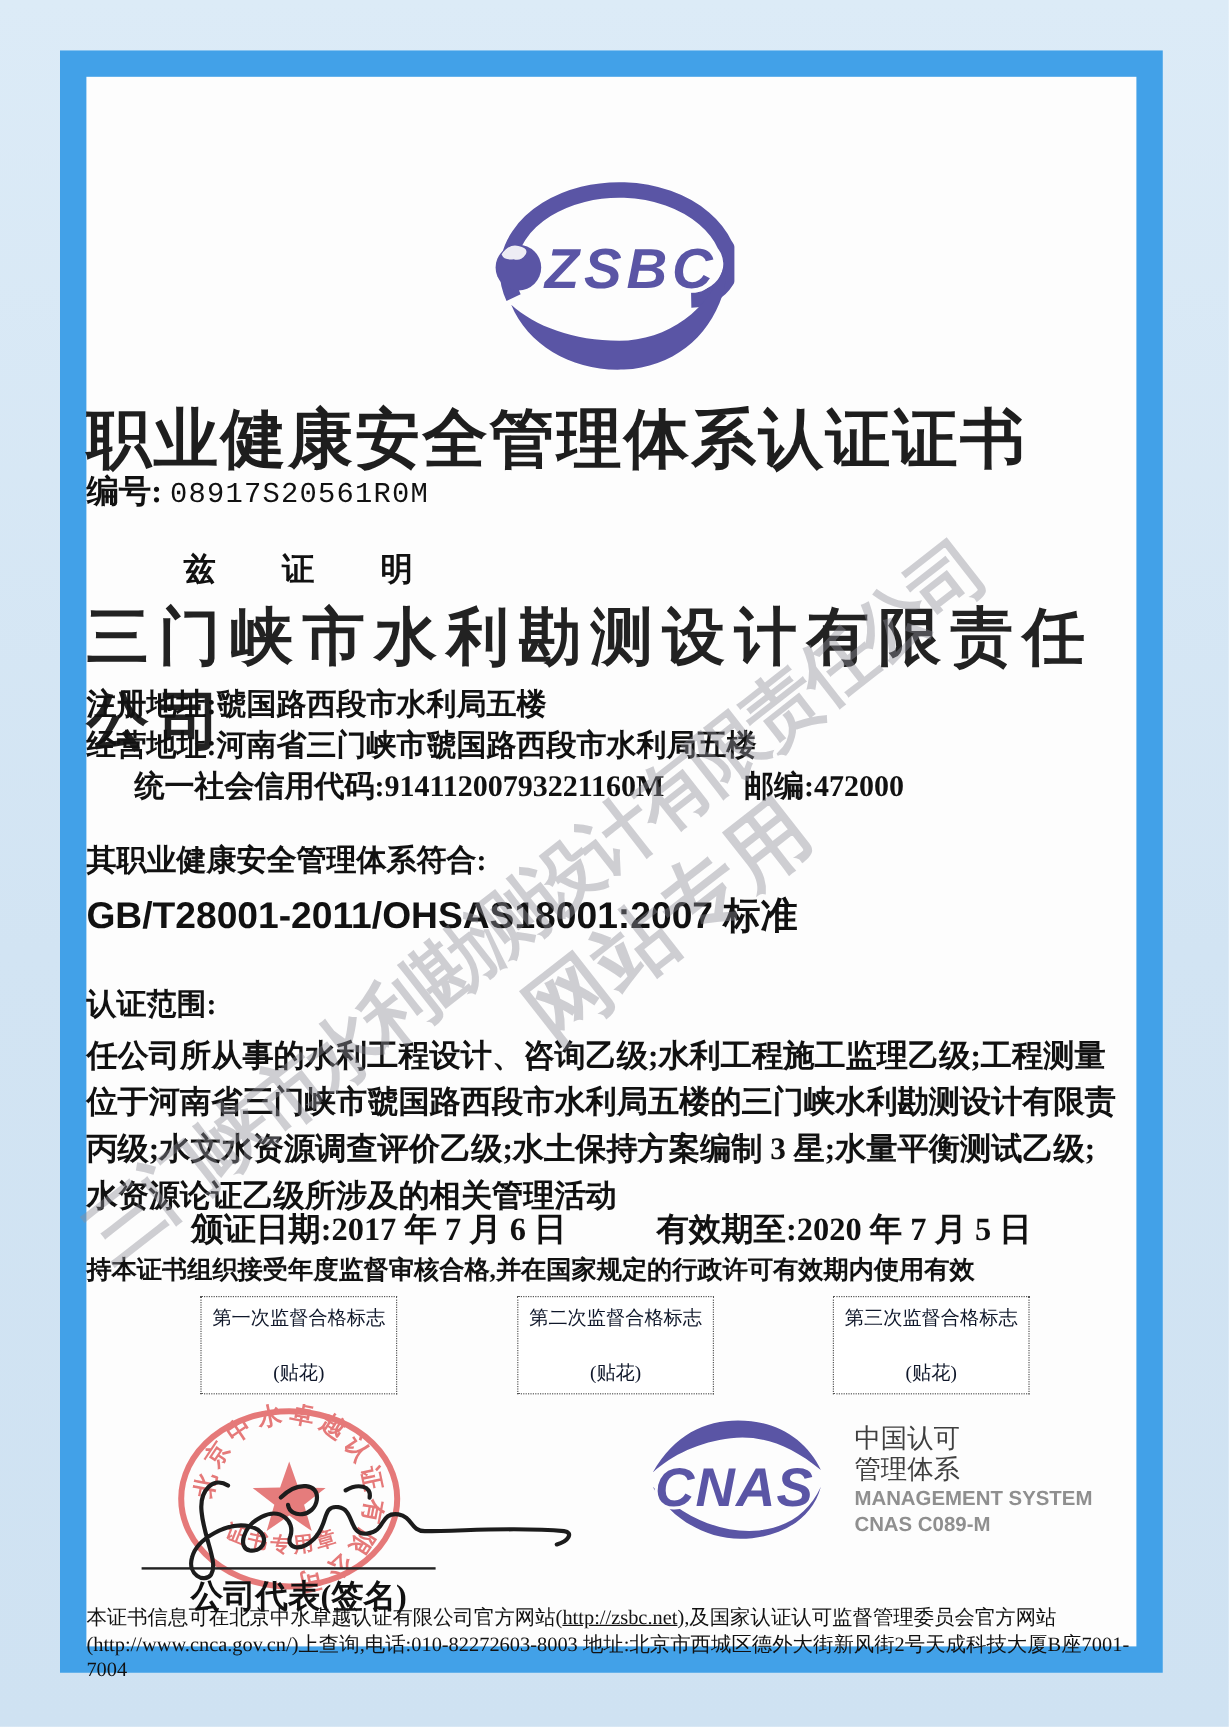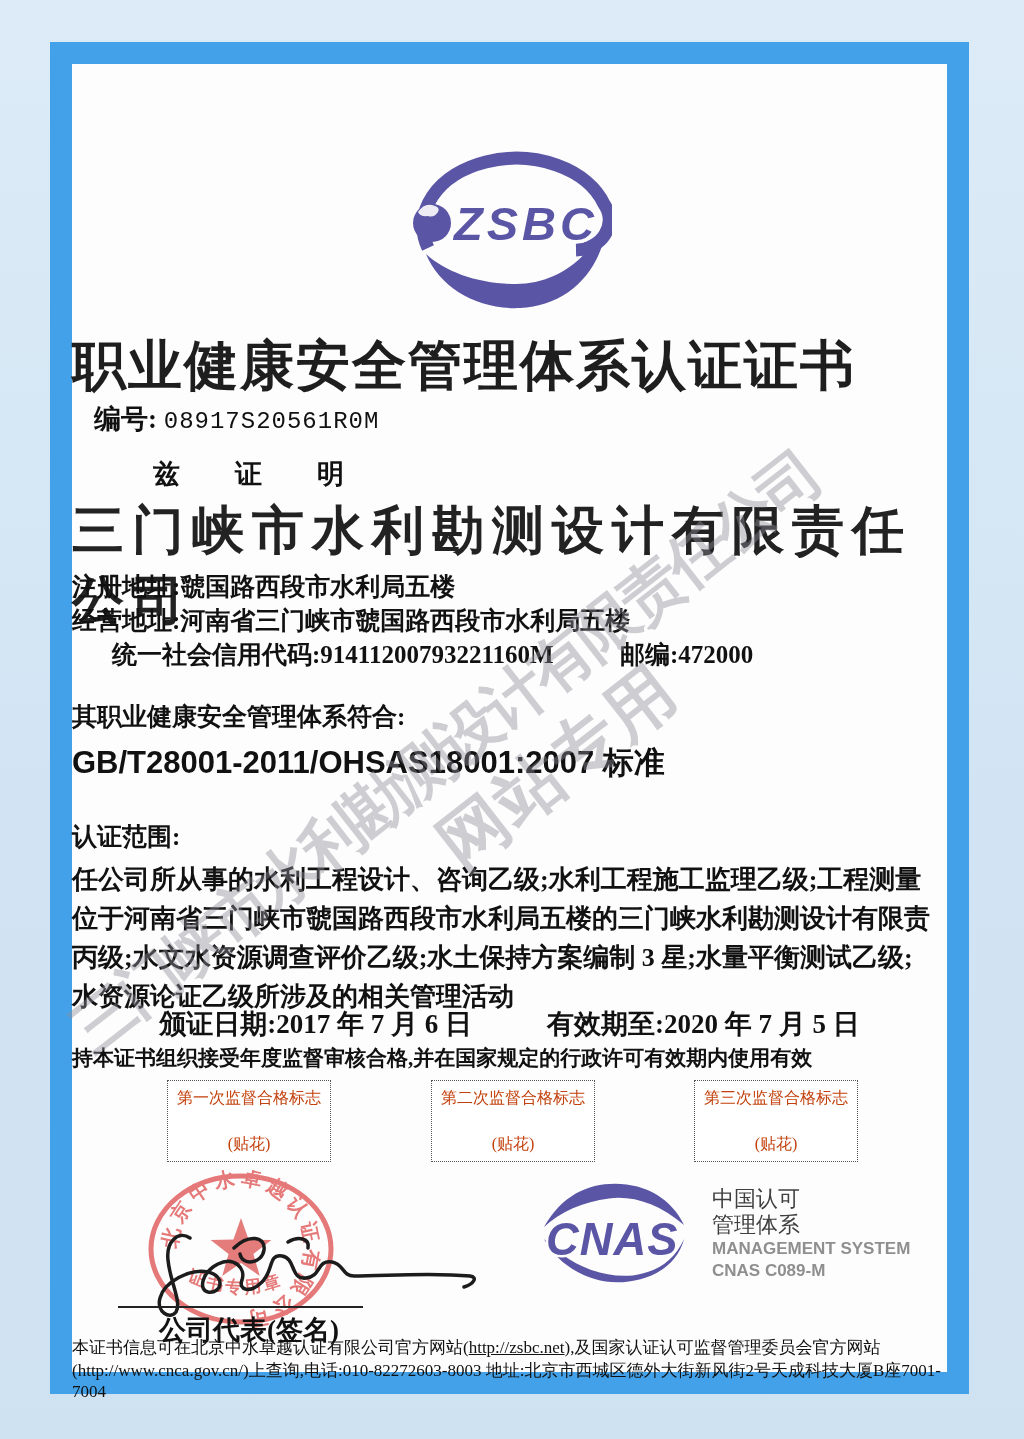--- a/index.html
+++ b/index.html
@@ -16,39 +16,39 @@
   .wm{position:absolute;z-index:5;color:#8f8f99;opacity:.42;font-weight:700;
       font-family:"Liberation Sans",sans-serif;white-space:nowrap;pointer-events:none;}
   .wm1{left:-45px;top:710px;width:980px;font-size:62px;letter-spacing:-4px;
        text-align:center;transform:rotate(-38deg);}
   .wm2{left:408px;top:722px;width:300px;font-size:68px;letter-spacing:2px;
        text-align:center;transform:rotate(-38deg);}
   
   .row{position:absolute;left:72px;width:875px;text-align:left;z-index:3;}
   .title{top:330px;font-family:"Liberation Sans",sans-serif;font-weight:700;
          font-size:54px;letter-spacing:2px;color:#1e1e1e;}
-  .certno{top:401px;font-size:27px;padding-left:22px;}
+  .certno{top:391px;font-size:27px;}
   .certno .lbl{font-weight:700;}
   .certno .num{font-family:"Liberation Mono",monospace;font-size:24px;letter-spacing:1px;}
   .hereby{top:456px;font-weight:700;font-size:27px;letter-spacing:55px;padding-left:81px;box-sizing:border-box;}
   .company{top:496px;font-weight:700;font-size:52px;letter-spacing:8px;color:#222;}
   .addr1{top:570px;font-weight:700;font-size:25px;}
   .addr2{top:604px;font-weight:700;font-size:25px;}
   .coderow{top:638px;font-weight:700;font-size:25px;margin-left:40px;}
   .coderow .code{margin-right:60px;}
   .conform{top:700px;font-weight:700;font-size:25px;}
   .standard{top:742px;font-family:Liberation Sans, sans-serif;font-weight:700;font-size:31px;}
   .scopetitle{top:820px;font-weight:700;font-size:25px;}
   .scope{top:860px;font-weight:700;font-size:26px;line-height:39px;}
   .dates{top:1006px;font-weight:700;font-size:27px;display:flex;justify-content:center;gap:75px;}
   .note{top:1044px;font-weight:700;font-size:21px;}
   
   .box{position:absolute;top:1080px;width:164px;height:82px;box-sizing:border-box;
        border:1px dotted #555;display:flex;flex-direction:column;justify-content:center;
-       align-items:center;gap:25px;font-size:16px;color:#c2410c;z-index:3;background:#fff;}
+       align-items:center;gap:25px;font-size:16px;color:#0f172a;z-index:3;background:#fff;}
   .b1{left:167px}.b2{left:431px}.b3{left:694px}
   
   .sealsvg{position:absolute;left:143px;top:1170px;z-index:4;}
   .sigsvg{position:absolute;left:138px;top:1220px;z-index:6;}
   .sigline{position:absolute;left:118px;top:1306px;width:245px;border-top:2px solid #222;z-index:6;}
   .siglabel{position:absolute;left:118px;top:1312px;width:262px;text-align:center;
             font-weight:700;font-size:27px;z-index:6;}
   
   .cnassvg{position:absolute;left:540px;top:1180px;z-index:3;}
   .cnastext{position:absolute;left:712px;top:1186px;z-index:3;font-family:"Liberation Sans",sans-serif;}

